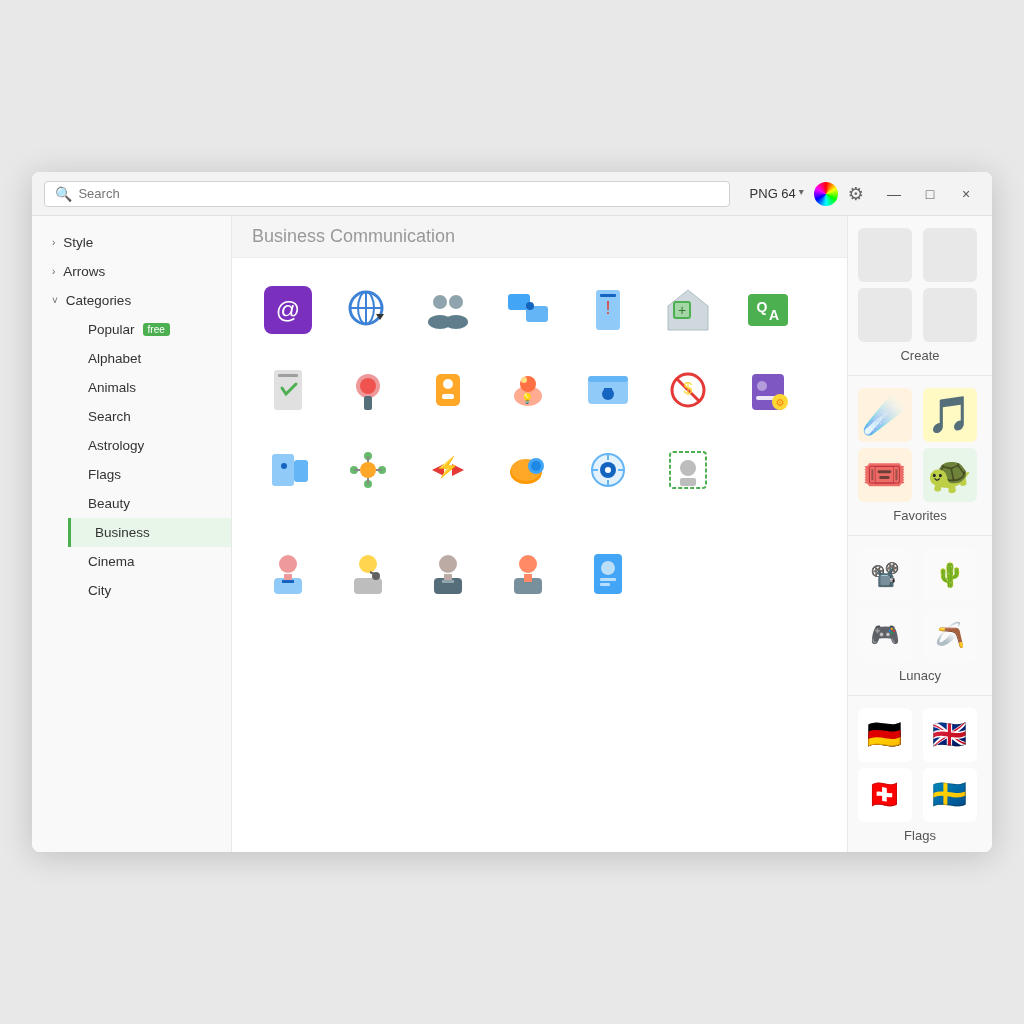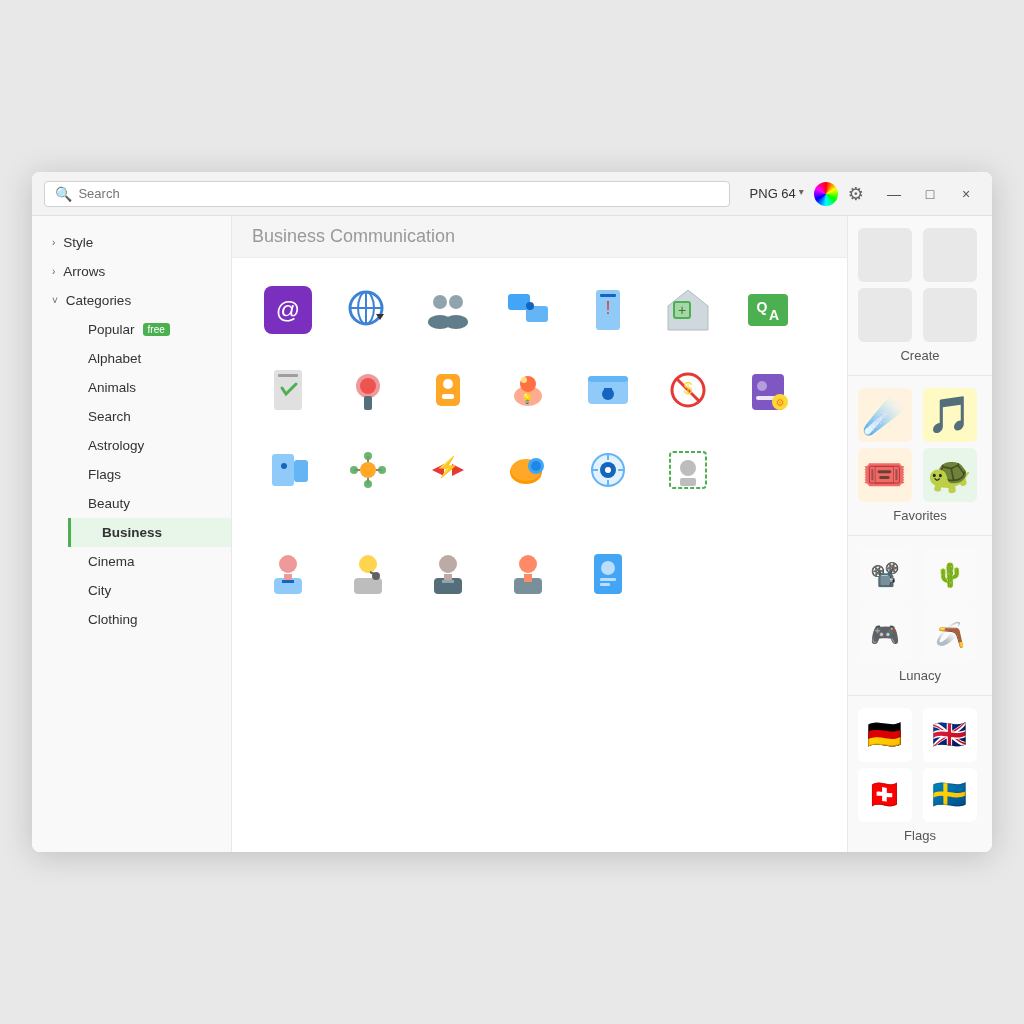--- a/index.html
+++ b/index.html
@@ -107,22 +107,22 @@
       align-items: center;
       padding: 7px 20px;
       font-size: 13.5px;
       color: #333;
       cursor: pointer;
       position: relative;
     }
     .sidebar-item.active {
       background: #e8f5e9;
       border-left: 3px solid #4caf50;
-      padding-left: 31px;
-      font-weight: 700;
+      padding-left: 24px;
+      font-weight: 400;
     }
     .sidebar-item .arrow {
       font-size: 10px;
       margin-right: 8px;
       color: #666;
     }
     .free-badge {
       font-size: 10px;
       background: #4caf50;
       color: #fff;
@@ -265,23 +265,20 @@
         </div>
         <div class="sidebar-item active">
           <span>Business</span>
         </div>
         <div class="sidebar-item">
           <span>Cinema</span>
         </div>
         <div class="sidebar-item">
           <span>City</span>
         </div>
-        <div class="sidebar-item">
-          <span>Clothing</span>
-        </div>
       </div>
     </div>
 
     <div class="content">
 
       <div class="section-header">
         <span>Business Communication</span>
       </div>
       <div class="icon-grid">
 

